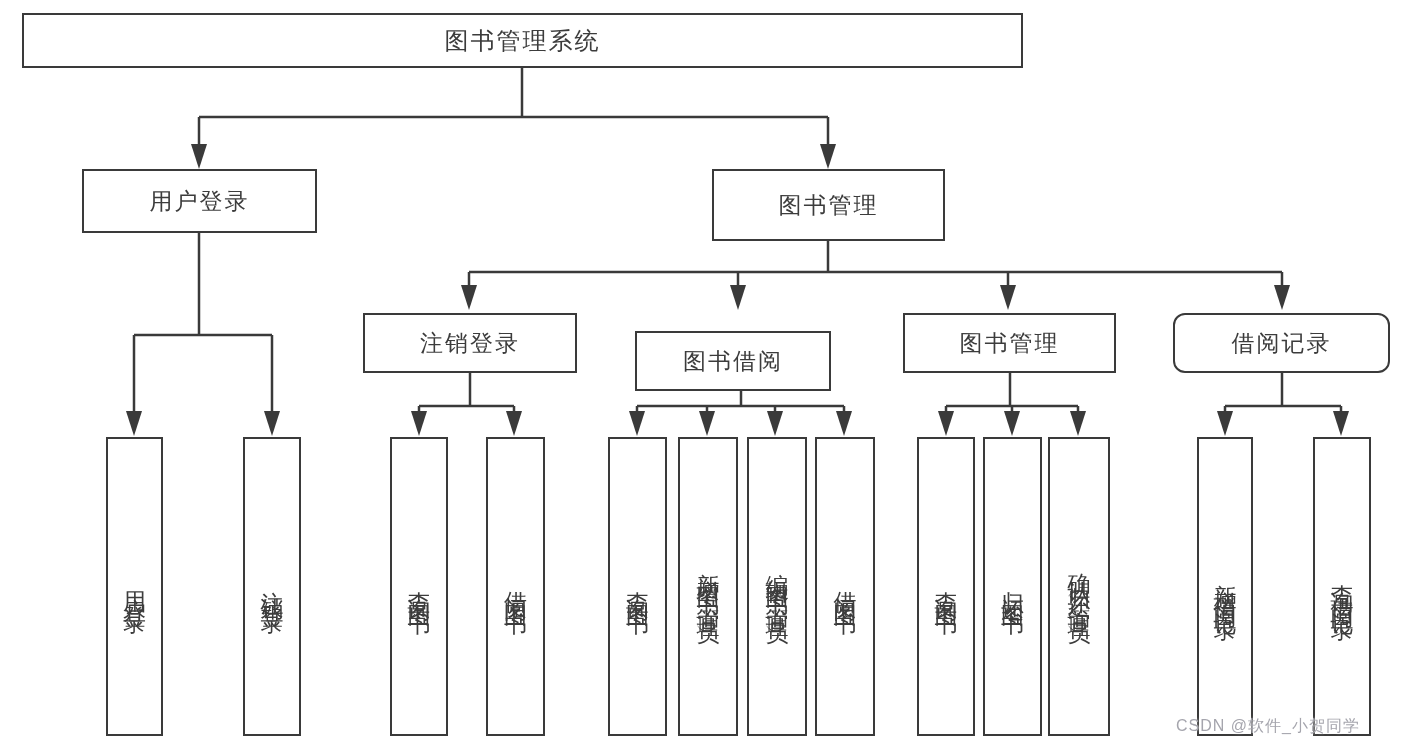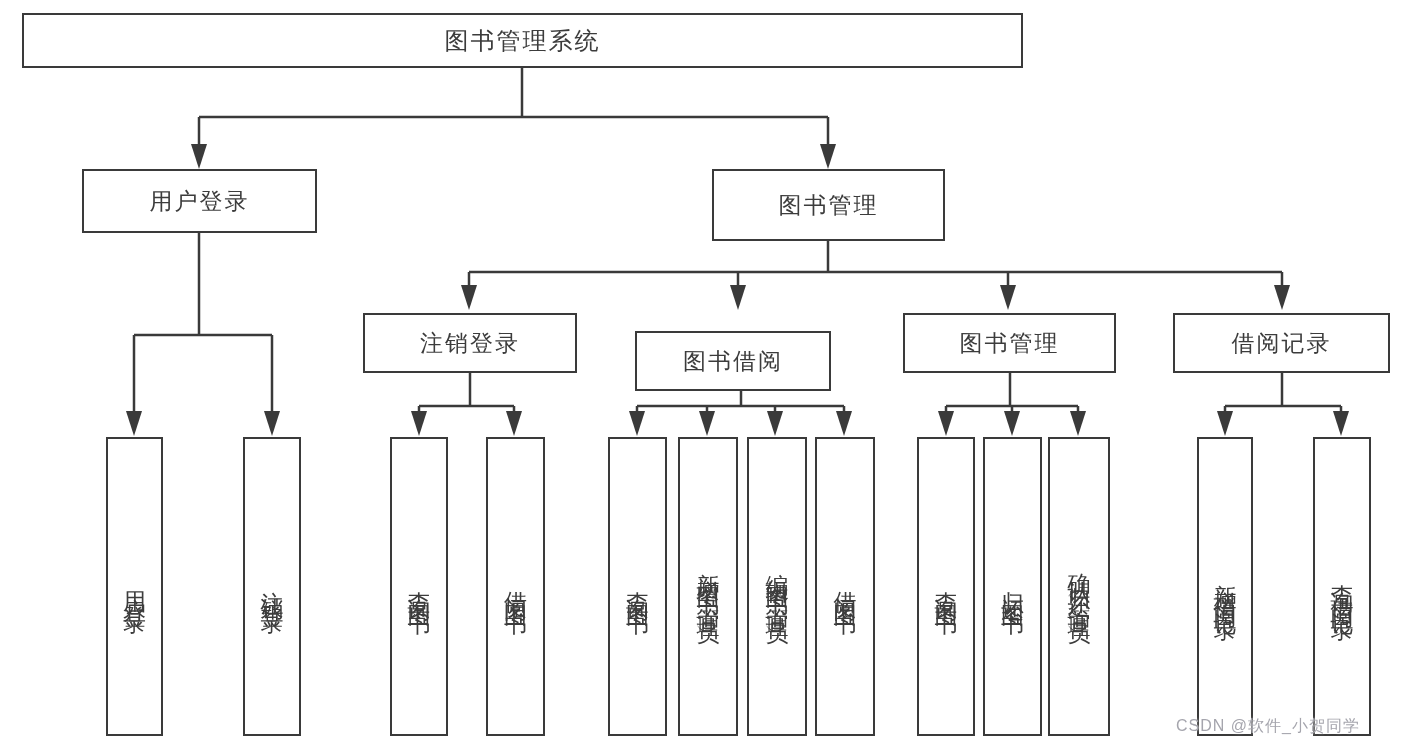--- a/index.html
+++ b/index.html
@@ -131,21 +131,21 @@
 
   <div class="box h-box" style="left:363px; top:313px; width:214px; height:60px;">
     <span class="label">注销登录</span>
   </div>
   <div class="box h-box" style="left:635px; top:331px; width:196px; height:60px;">
     <span class="label">图书借阅</span>
   </div>
   <div class="box h-box" style="left:903px; top:313px; width:213px; height:60px;">
     <span class="label">图书管理</span>
   </div>
-  <div class="box h-box" style="left:1173px; top:313px; width:217px; height:60px;">
+  <div class="box h-box" style="left:1173px; top:313px; width:217px; height:60px;border-radius:12px;">
     <span class="label">借阅记录</span>
   </div>
 
   <div class="box v-box" style="left:106px; top:437px; width:57px; height:299px;">
     <span class="label">用户登录</span>
   </div>
   <div class="box v-box" style="left:243px; top:437px; width:58px; height:299px;">
     <span class="label">注销登录</span>
   </div>
 

